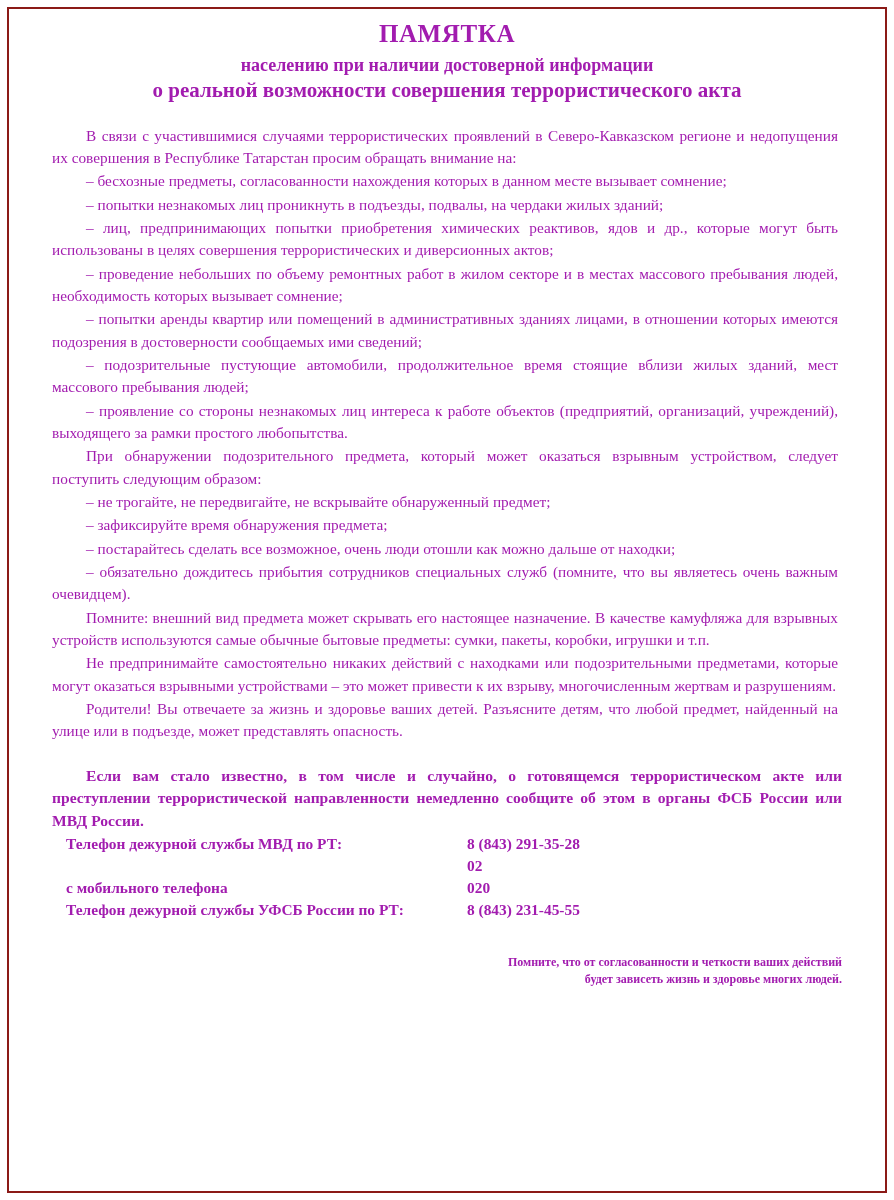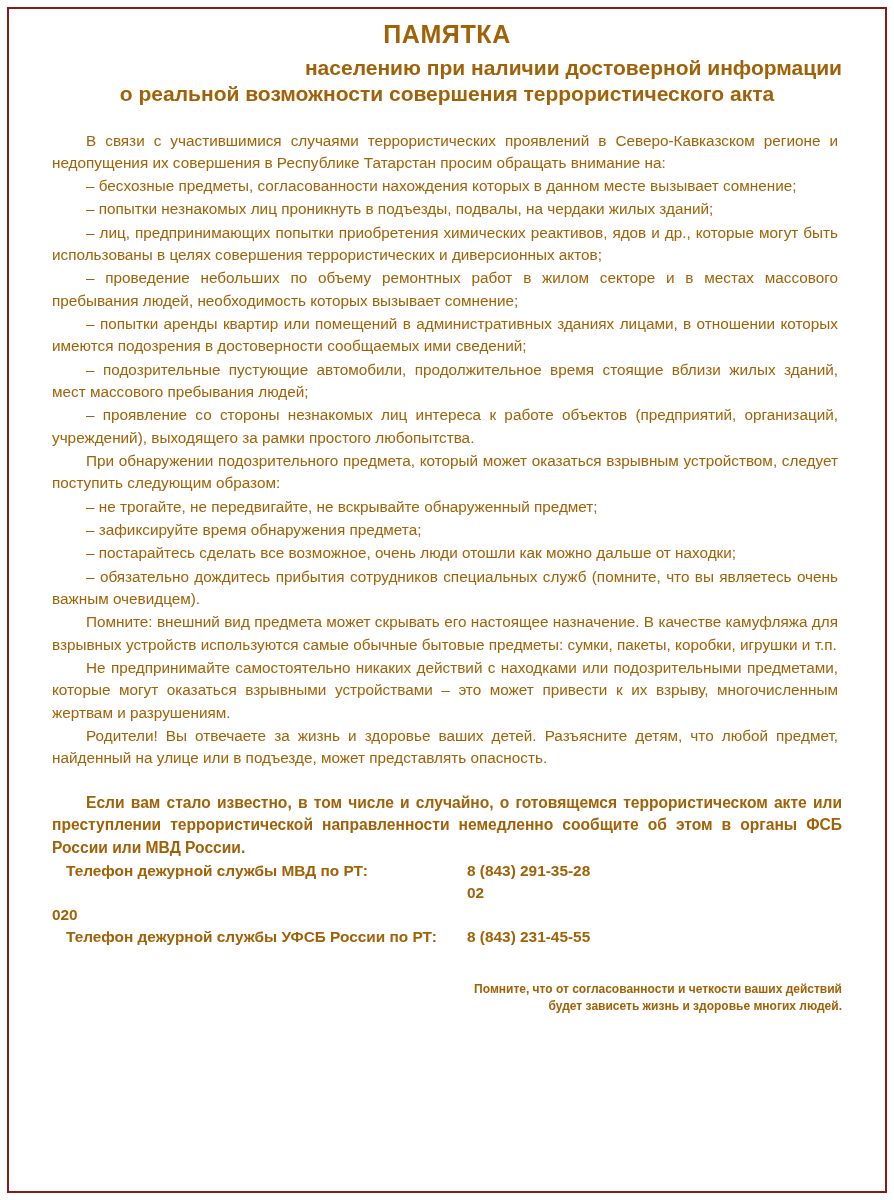--- a/index.html
+++ b/index.html
@@ -7,22 +7,22 @@
     padding: 0;
     background: #ffffff;
   }
   .page {
     position: relative;
     width: 894px;
     height: 1200px;
     background: #ffffff;
     box-sizing: border-box;
     overflow: hidden;
-    font-family: Liberation Sans, sans-serif;
-    color: #a16207;
+    font-family: Liberation Serif, serif;
+    color: #a21caf;
   }
   .frame {
     position: absolute;
     left: 7px;
     top: 7px;
     right: 7px;
     bottom: 7px;
     border: 2px solid #8b1a17;
     box-sizing: border-box;
     pointer-events: none;
@@ -39,24 +39,23 @@
     text-align: center;
     margin-bottom: 22px;
   }
   .title-main {
     font-size: 25px;
     font-weight: bold;
     letter-spacing: 0.6px;
     margin-bottom: 6px;
   }
   .title-sub1 {
-    font-size: 21px;
+    font-size: 18px;
     font-weight: bold;
     line-height: 1.25;
-    text-align: right;
   }
   .title-sub2 {
     font-size: 21px;
     font-weight: bold;
     line-height: 1.25;
   }
 
   .body-text p {
     margin: 0 4px 1px 0;
     font-size: 15.3px;
@@ -148,20 +147,21 @@
     <div class="phones">
       <div class="phone-row">
         <div class="phone-label">Телефон дежурной службы МВД по РТ:</div>
         <div class="phone-value">8 (843) 291-35-28</div>
       </div>
       <div class="phone-row">
         <div class="phone-label"></div>
         <div class="phone-value">02</div>
       </div>
       <div class="phone-row">
+        <div class="phone-label">с мобильного телефона</div>
         <div class="phone-value">020</div>
       </div>
       <div class="phone-row">
         <div class="phone-label">Телефон дежурной службы УФСБ России по РТ:</div>
         <div class="phone-value">8 (843) 231-45-55</div>
       </div>
     </div>
 
     <div class="footer-note">
       <div>Помните, что от согласованности и четкости ваших действий</div>

